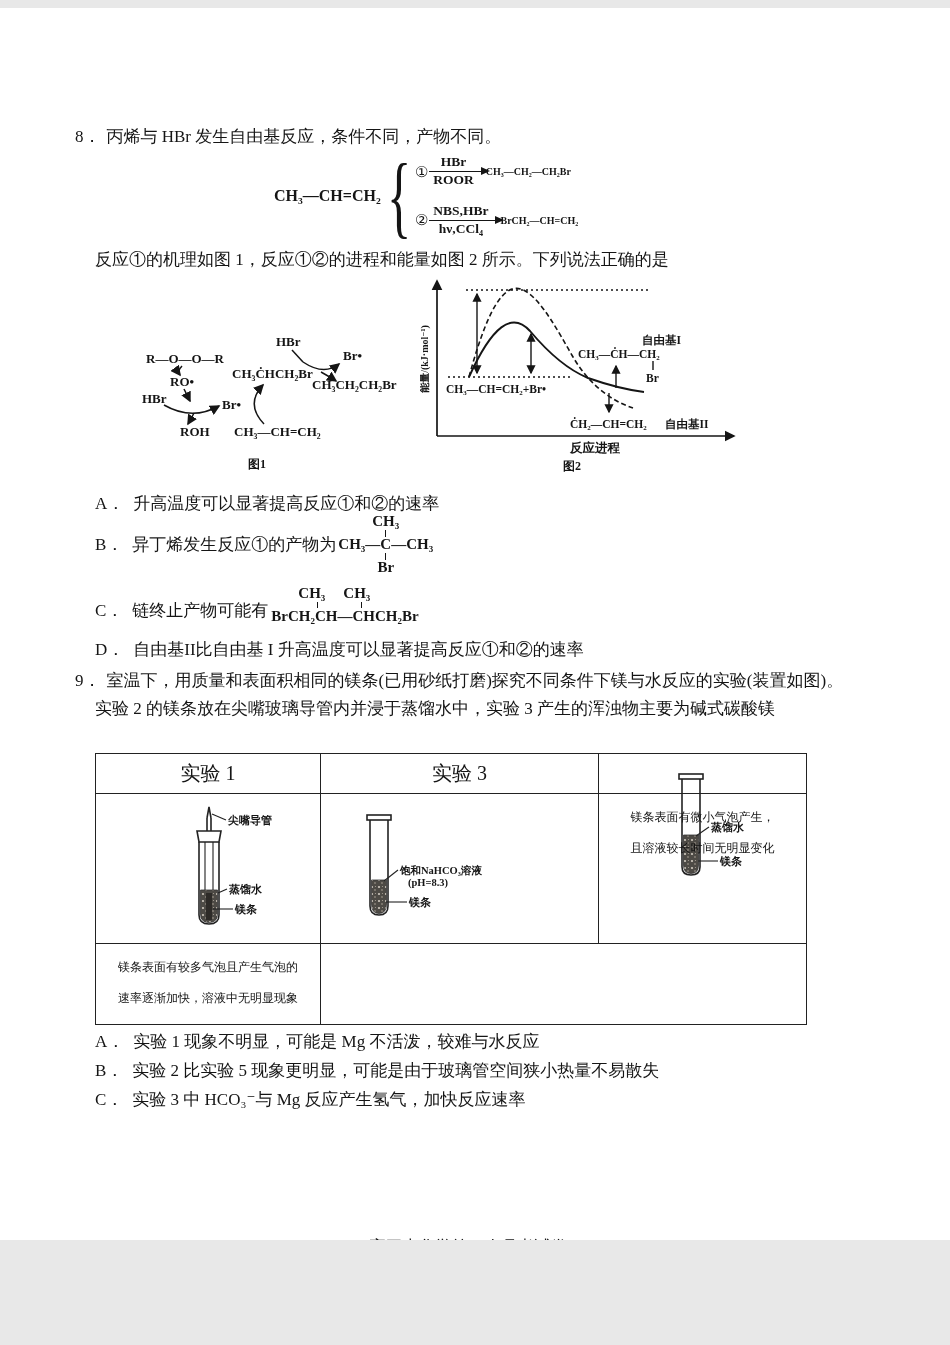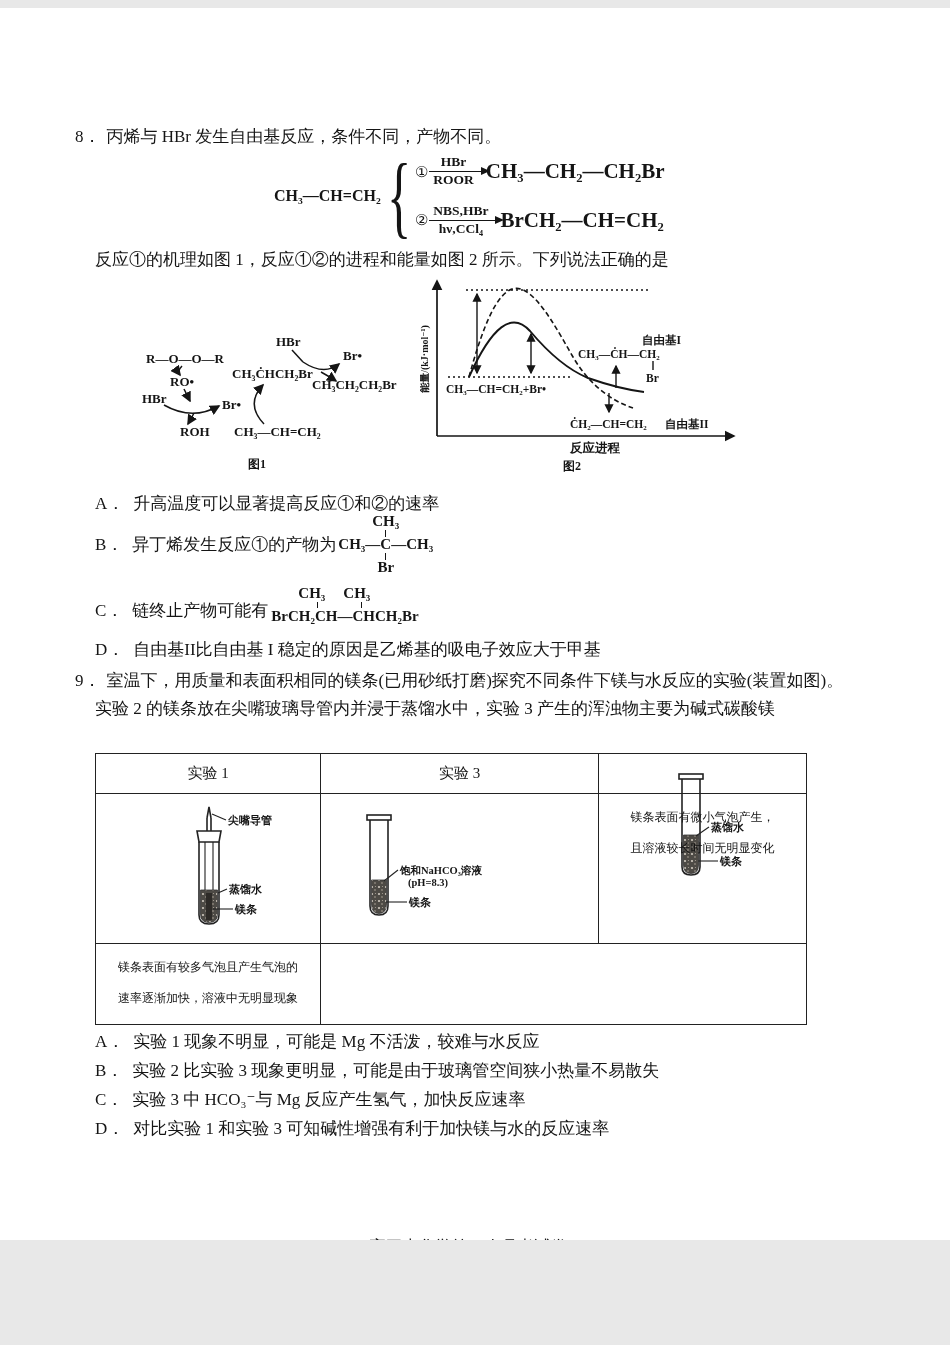--- a/index.html
+++ b/index.html
@@ -20,41 +20,41 @@
          transform:scaleX(.55); margin:0 -6px 0 -4px; font-weight:400;}
   .paths{display:flex; flex-direction:column; gap:16px;}
   .spath{display:flex; align-items:center;}
   .circ{font-size:15px; margin-right:5px;}
   .rxnarrow{display:inline-flex; flex-direction:column; align-items:center;
             font-size:13.5px; font-weight:bold; line-height:1.1;}
   .ra-bar{align-self:stretch; height:0; border-top:1.8px solid #151515;
           margin:1px -14px 1px -4px; position:relative;}
   .ra-bar::after{content:""; position:absolute; right:-2px; top:-5px; width:0; height:0;
           border-left:9px solid #151515; border-top:4px solid transparent; border-bottom:4px solid transparent;}
-  .prod{font-size:21px; font-weight:bold; margin-left:12px; white-space:nowrap;}
+  .prod{font-size:10px; font-weight:bold; margin-left:12px; white-space:nowrap;}
 
   .figcap{width:60px; text-align:center; font-size:12px; font-weight:bold;}
 
   
   .optrow{display:flex; align-items:center; white-space:nowrap;}
   .bstruct{text-align:center; font-size:15px; font-weight:bold; line-height:1.05; margin-left:2px;}
   .vbond{width:0; height:7px; border-left:1.7px solid #151515; margin:0 auto;}
   .cstruct{font-size:15px; font-weight:bold; line-height:1.1; margin-left:3px; position:relative;}
   .crow1{display:flex; gap:18px; padding-left:27px;}
   .cbonds{position:relative; height:6px;}
   .cbonds i{position:absolute; top:0; width:0; height:6px; border-left:1.7px solid #151515;}
   .cb1{left:46px;} .cb2{left:90px;}
 
   
   .tbl{display:grid; grid-template-columns:225px 278px 207px; grid-template-rows:40px 150px 80px;
        border:1.7px solid #222;}
   .tbl>div{border-right:1.7px solid #222; border-bottom:1.7px solid #222; position:relative;}
   .tbl>div:nth-child(3n){border-right:none;}
   .tbl>div:nth-child(n+7){border-bottom:none;}
-  .thc{display:flex; align-items:center; justify-content:center; font-size:15px;}
+  .thc{display:flex; align-items:center; justify-content:center; font-size:20px;}
   .trc{text-align:center; font-size:12px; line-height:31px; padding-top:8px;}
 
   svg text{font-family:"Liberation Serif","DejaVu Serif",serif; fill:#151515; font-weight:bold;}
   .footer{left:0; width:950px; text-align:center; font-size:16.5px;}
 </style>
 </head>
 <body>
 
 <div class="page">
 
@@ -178,21 +178,21 @@
       </div>
       <div class="cbonds">
           <i class="cb1"></i>
           <i class="cb2"></i>
         </div>
       <div>BrCH₂CH—CHCH₂Br</div>
     </div>
   </div>
 
   <div class="abs txt" style="left:95px;top:630px;">
-    <span class="optlabel">D．</span><span>自由基II比自由基 I 稳定的原因是乙烯基的吸电子效应大于甲基</span>
+    <span class="optlabel">D．</span><span>自由基II比自由基 I 升高温度可以显著提高反应①和②的速率</span>
   </div>
 
   <div class="abs txt" style="left:75px;top:661px;">
     <span class="qnum">9．</span><span>室温下，用质量和表面积相同的镁条(已用砂纸打磨)探究不同条件下镁与水反应的实验(装置如图)。</span>
   </div>
   <div class="abs txt" style="left:95px;top:689px;">实验 2 的镁条放在尖嘴玻璃导管内并浸于蒸馏水中，实验 3 产生的浑浊物主要为碱式碳酸镁</div>
 
   <div class="abs tbl" style="left:95px;top:745px;width:710px;">
     <div class="thc">实验 1</div>
     <div class="thc">实验 3</div>
@@ -283,24 +283,21 @@
     <div class="trc">
       <div>镁条表面有较多气泡且产生气泡的</div>
       <div>速率逐渐加快，溶液中无明显现象</div>
     </div>
   </div>
 
   <div class="abs txt" style="left:95px;top:1022px;">
     <span class="optlabel">A．</span><span>实验 1 现象不明显，可能是 Mg 不活泼，较难与水反应</span>
   </div>
   <div class="abs txt" style="left:95px;top:1051px;">
-    <span class="optlabel">B．</span><span>实验 2 比实验 3 现象更明显，可能是由于玻璃管空间狭小热量不易散失</span>
+    <span class="optlabel">B．</span><span>实验 2 比实验 5 现象更明显，可能是由于玻璃管空间狭小热量不易散失</span>
   </div>
   <div class="abs txt" style="left:95px;top:1080px;">
     <span class="optlabel">C．</span><span>实验 3 中 HCO₃⁻与 Mg 反应产生氢气，加快反应速率</span>
   </div>
-  <div class="abs txt" style="left:95px;top:1109px;">
-    <span class="optlabel">D．</span><span>对比实验 1 和实验 3 可知碱性增强有利于加快镁与水的反应速率</span>
-  </div>
 
   <div class="abs footer" style="top:1228px;">高三上化学第二次月考试卷-3</div>
 
 </div>
 
 </body></html>

